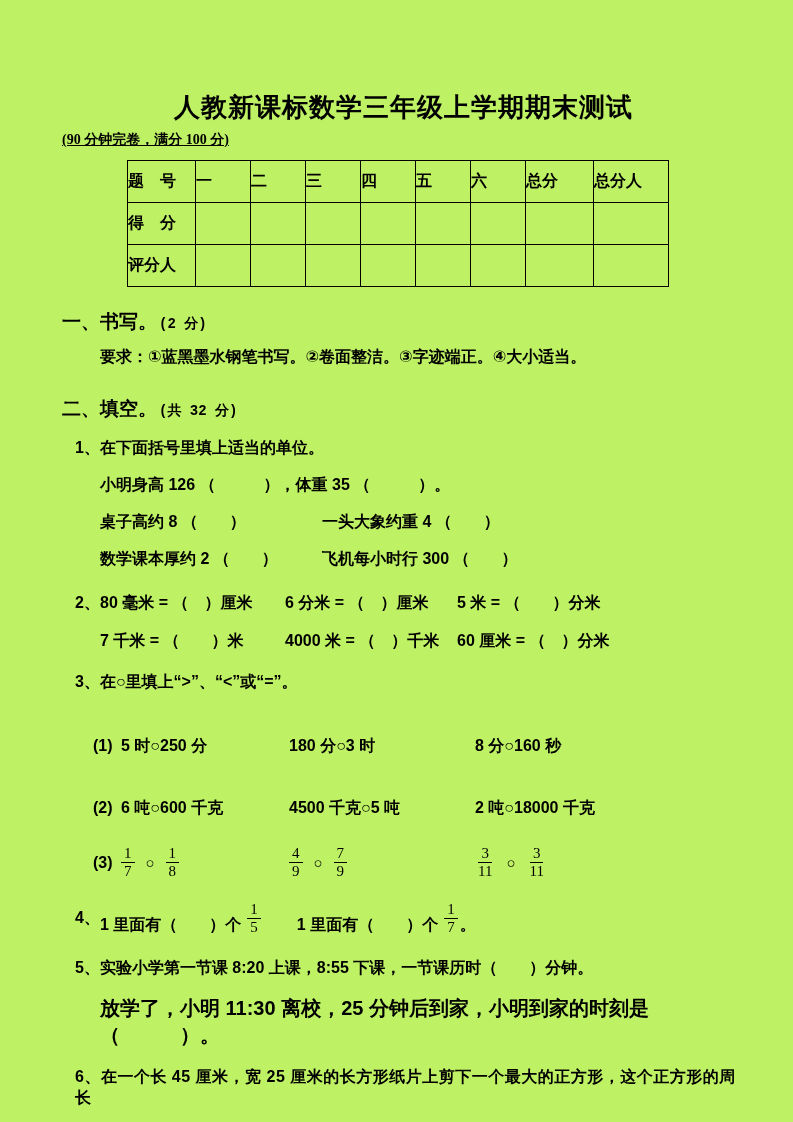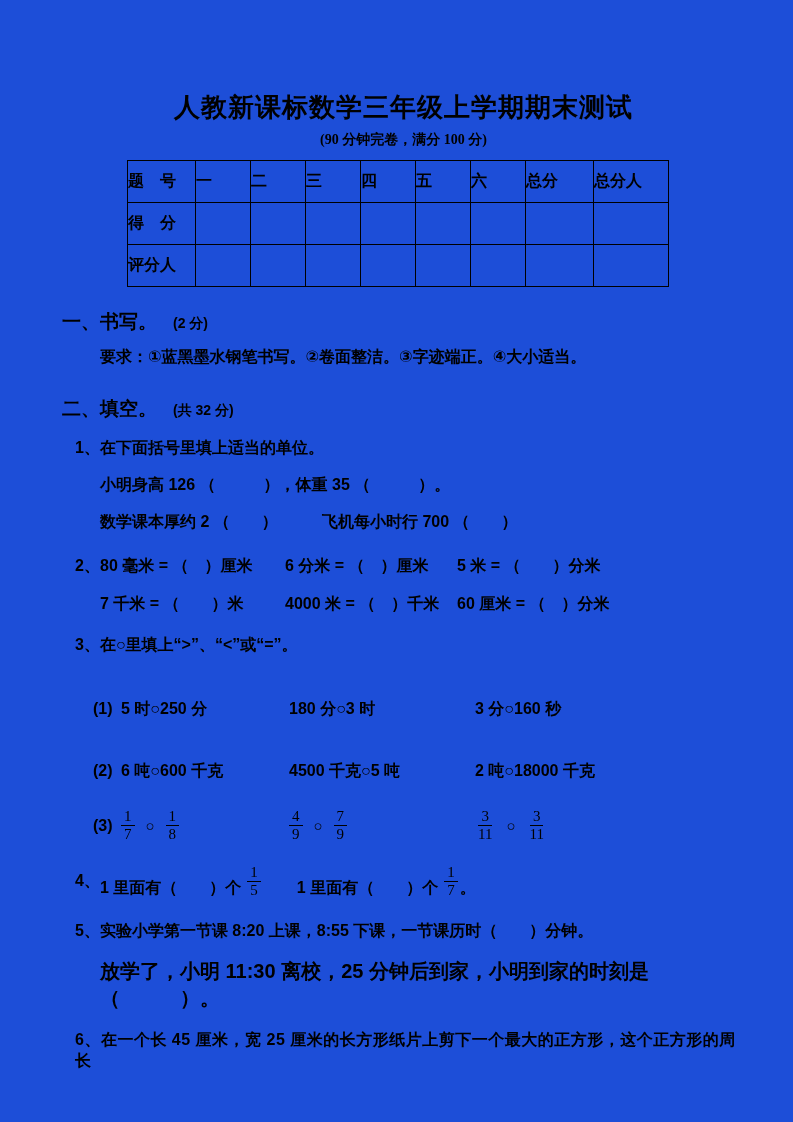--- a/index.html
+++ b/index.html
@@ -1,37 +1,38 @@
 <!DOCTYPE html>
 <html><head>
 <meta charset="utf-8">
 <style>
   html,body{margin:0;padding:0;background:#e8e8e8;}
   .page{
-    width:793px;height:1122px;background:#1d4ed8;color:#000;
+    width:793px;height:1122px;background:#bef264;color:#000;
     position:relative;margin:0 auto;overflow:hidden;
     font-family:"Liberation Sans","DejaVu Sans",sans-serif;
     font-weight:bold;
   }
   .content{padding:90px 48px 0 62px;}
   .title{text-align:center;font-size:26px;line-height:34px;letter-spacing:1px;}
   .subtitle{
-    text-align:center;font-size:14px;margin-top:7px;
+    font-size:14px;margin-top:7px;
     font-family:"Liberation Serif","DejaVu Serif",serif;
+    text-decoration:underline;
   }
   table.score-table{
     border-collapse:collapse;table-layout:fixed;
     margin:11px 0 0 65px;
   }
   table.score-table td{
     border:1.5px solid #000;height:41px;text-align:left;
     font-size:16px;padding:0;
   }
   .sec-head{margin-top:22px;font-size:19px;}
-  .sec-head .pts{font-size:14px;font-family:Liberation Sans, sans-serif;margin-left:16px;}
+  .sec-head .pts{font-size:14px;font-family:Liberation Mono, monospace;margin-left:2px;}
   .req{margin:12px 0 0 38px;font-size:16px;}
   .s2{margin-top:28px;}
   .qstem{margin:16px 0 0 13px;font-size:16px;}
   .qline{margin:15px 0 0 38px;font-size:16px;line-height:22px;}
   .cols2{display:flex;}
   .cols2 .c1{width:222px;}
   .row3{display:flex;font-size:16px;margin-top:16px;line-height:22px;}
   .row3 .qlab{width:25px;flex:none;margin-left:13px;}
   .row3.cont{padding-left:38px;}
   .row3 .g1{width:185px;flex:none;}
@@ -124,42 +125,46 @@
     </div>
     <div class="req">要求：①蓝黑墨水钢笔书写。②卷面整洁。③字迹端正。④大小适当。</div>
 
     <div class="sec-head s2">
       <span>二、填空。</span><span class="pts">(共 32 分)</span>
     </div>
 
     <div class="qstem">1、在下面括号里填上适当的单位。</div>
     <div class="qline">小明身高 126 （　　　），体重 35 （　　　）。</div>
     <div class="qline cols2">
+      <span class="c1">桌子高约 8 （　　）</span>
+      <span>一头大象约重 4 （　　）</span>
+    </div>
+    <div class="qline cols2">
       <span class="c1">数学课本厚约 2 （　　）</span>
-      <span>飞机每小时行 700 （　　）</span>
+      <span>飞机每小时行 300 （　　）</span>
     </div>
 
     <div class="row3" style="margin-top:22px">
       <span class="qlab">2、</span>
       <span class="g1">80 毫米 = （　）厘米</span>
       <span class="g2">6 分米 = （　）厘米</span>
       <span>5 米 = （　　）分米</span>
     </div>
     <div class="row3 cont">
       <span class="g1">7 千米 = （　　）米</span>
       <span class="g2">4000 米 = （　）千米</span>
       <span>60 厘米 = （　）分米</span>
     </div>
 
     <div class="qstem" style="margin-top:20px">3、在○里填上“&gt;”、“&lt;”或“=”。</div>
     <div class="sub sub1">
       <span class="slab">(1)</span>
       <span class="sg1">5 时○250 分</span>
       <span class="sg2">180 分○3 时</span>
-      <span>3 分○160 秒</span>
+      <span>8 分○160 秒</span>
     </div>
     <div class="sub sub2">
       <span class="slab">(2)</span>
       <span class="sg1">6 吨○600 千克</span>
       <span class="sg2">4500 千克○5 吨</span>
       <span>2 吨○18000 千克</span>
     </div>
     <div class="sub sub3">
       <span class="slab">(3)</span>
       <span class="sg1 pair">

